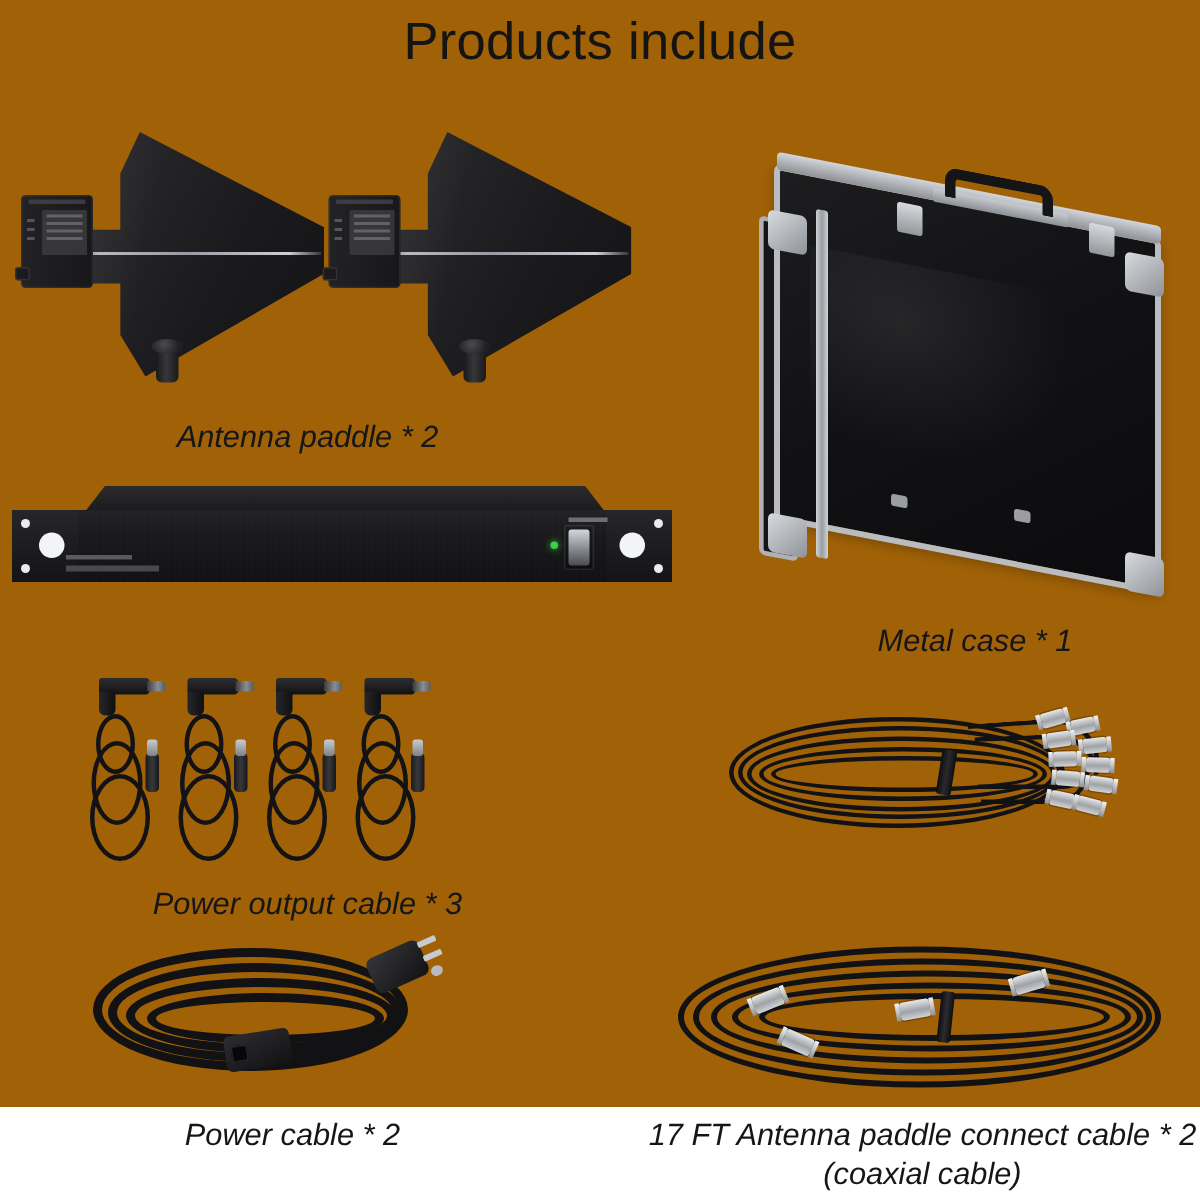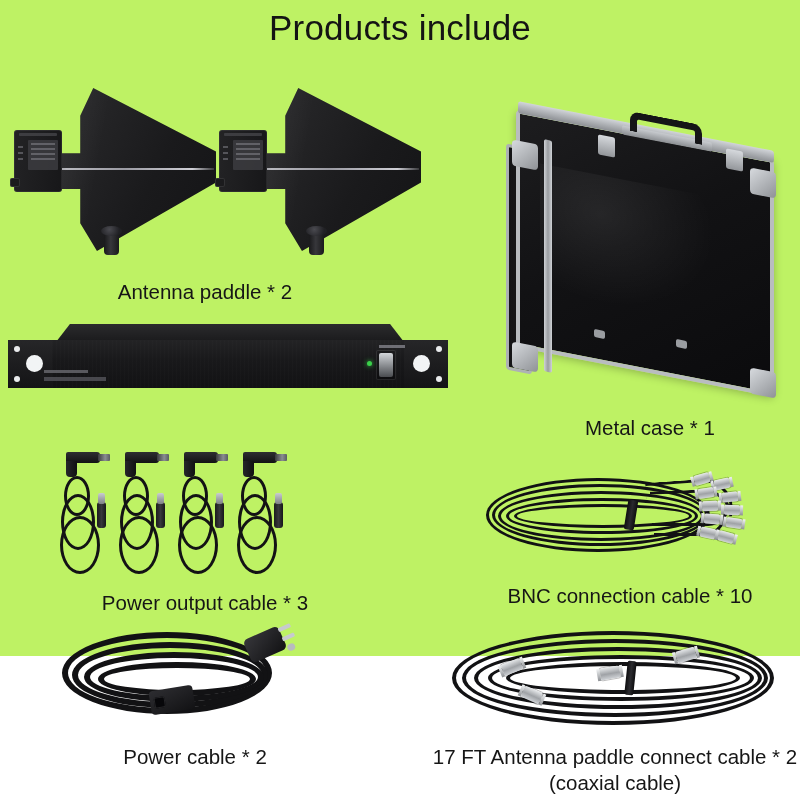--- a/index.html
+++ b/index.html
@@ -2,21 +2,21 @@
 <html><head>
 <meta charset="utf-8">
 <style>
   * { box-sizing: border-box; margin: 0; padding: 0; }
   html, body {
     width: 800px; height: 800px;
     background: #ffffff;
     font-family: "Liberation Sans", sans-serif;
     overflow: hidden;
   }
-  #page { position: relative; width: 800px; height: 656px; background: #bef264; }
+  #page { position: relative; width: 800px; height: 738px; background: #a16207; }
 
   .title {
     position: absolute; top: 8px; left: 0; width: 800px;
     text-align: center;
     font-size: 35px; font-weight: 400; color: #141414;
     letter-spacing: .2px;
   }
 
   .caption {
     position: absolute;
@@ -182,21 +182,21 @@
     background: linear-gradient(90deg,#1b1b1d,#38383c 50%,#17171a);
     border-radius: 3px;
   }
   .pout .tip::before{
     content:""; position:absolute; left:1px; top:-9px; width:7px; height:11px;
     background: linear-gradient(180deg,#c9ccd0,#7e8185);
     border-radius:2px;
   }
 
   
-  .caption { z-index: 5; }
+  .caption { z-index: 5; font-style: italic; }
 </style>
 </head>
 <body>
 
 <div id="page">
 
   <div class="title">Products include</div>
 
   <div class="stage paddle" style="left:8px; top:82px;">
     <div class="wedge"></div>
@@ -368,21 +368,20 @@
     <div class="bnc" style="left:220px; top:18px; width:16px; height:10px; transform:rotate(-8deg);"></div>
     <div class="bnc" style="left:244px; top:22px; width:16px; height:10px; transform:rotate(-6deg);"></div>
     <div class="bnc" style="left:224px; top:31px; width:16px; height:10px; transform:rotate(-2deg);"></div>
     <div class="bnc" style="left:246px; top:35px; width:16px; height:10px; transform:rotate(2deg);"></div>
     <div class="bnc" style="left:226px; top:44px; width:16px; height:10px; transform:rotate(5deg);"></div>
     <div class="bnc" style="left:248px; top:48px; width:16px; height:10px; transform:rotate(8deg);"></div>
     <div class="bnc" style="left:222px; top:58px; width:16px; height:10px; transform:rotate(12deg);"></div>
     <div class="bnc" style="left:240px; top:62px; width:16px; height:10px; transform:rotate(15deg);"></div>
   </div>
 
-  <div class="caption" style="left:470px; top:583px; width:320px;">BNC connection cable * 10</div>
 
   <div class="stage" style="left:58px; top:620px; width:260px; height:110px;">
     <div class="cord" style="left:4px;  top:12px; width:210px; height:82px; border-width:6px;"></div>
     <div class="cord" style="left:14px; top:22px; width:196px; height:66px; border-width:6px;"></div>
     <div class="cord" style="left:26px; top:32px; width:180px; height:50px; border-width:6px;"></div>
     <div class="cord" style="left:40px; top:42px; width:158px; height:34px; border-width:6px;"></div>
 
     <div style="position:absolute; left:188px; top:12px; width:38px; height:25px;
                 background:linear-gradient(150deg,#36363a,#121214);
                 border-radius:5px; transform:rotate(-24deg);">

